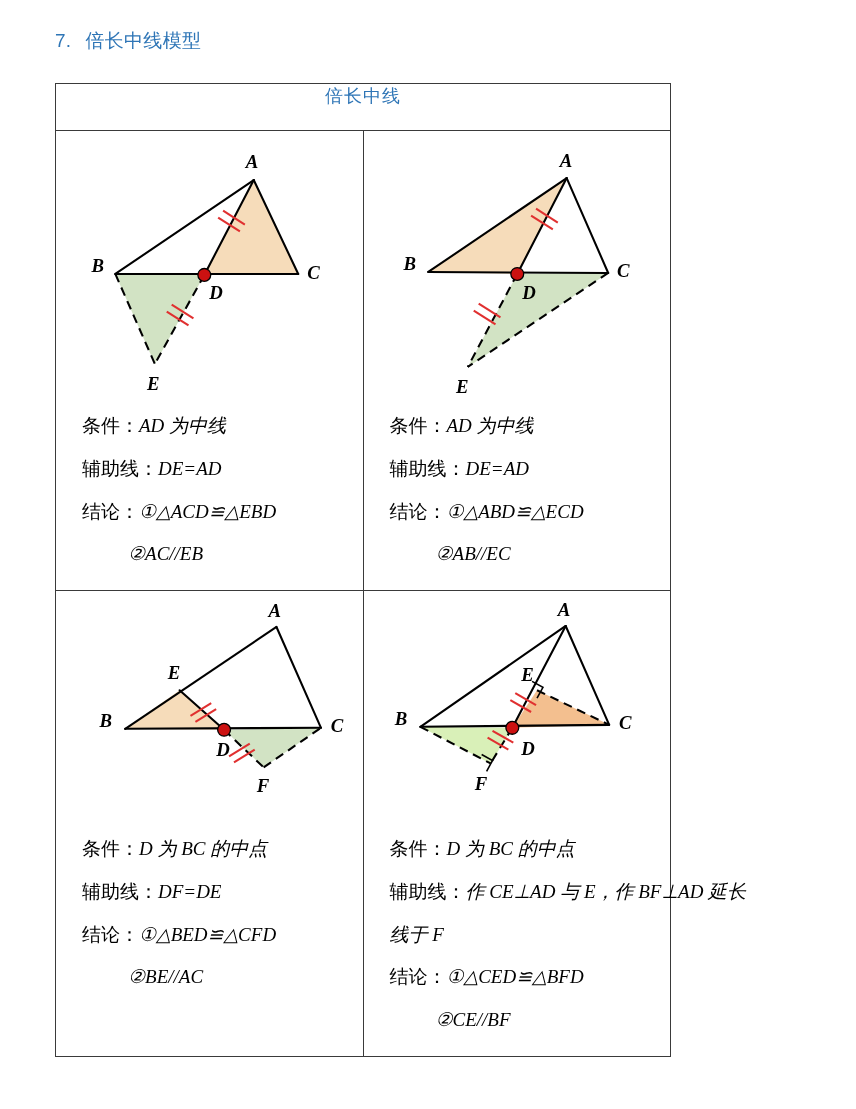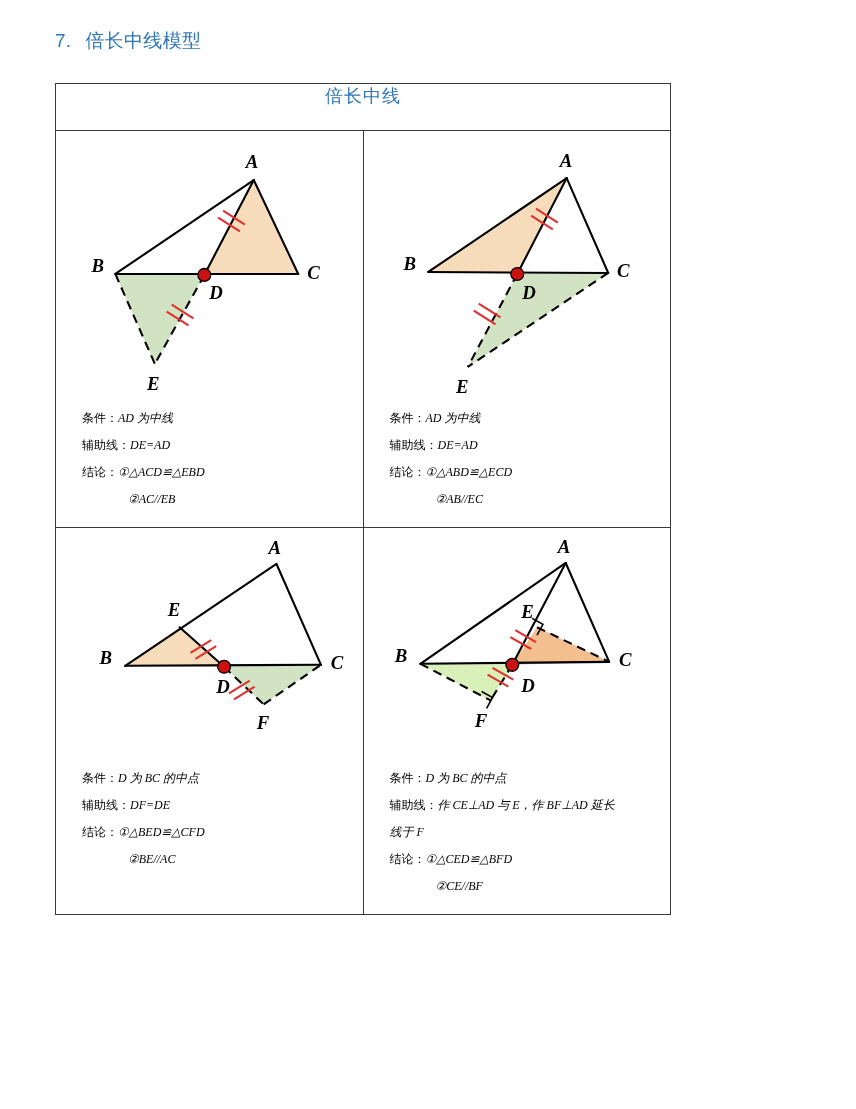--- a/index.html
+++ b/index.html
@@ -60,21 +60,21 @@
   .cell-inner {
     padding: 8px 0 10px 0;
   }
   .fig-wrap {
     width: 100%;
     display: flex;
     justify-content: center;
   }
   .txt-block {
     padding: 4px 26px 4px 26px;
-    font-size: 12px;
+    font-size: 19px;
     line-height: 2.25;
   }
   .txt-line { white-space: nowrap; }
   .txt-line.indent { padding-left: 46px; }
   .ital { font-style: italic; font-family: "Liberation Serif", serif; }
 
   svg { display: block; }
   .edge       { stroke: #000; stroke-width: 2.1; fill: none; stroke-linecap: round; }
   .edge-dash  { stroke: #000; stroke-width: 2.1; fill: none; stroke-dasharray: 9 6; stroke-linecap: butt; }
   .tick       { stroke: #E03030; stroke-width: 2.1; stroke-linecap: butt; }

